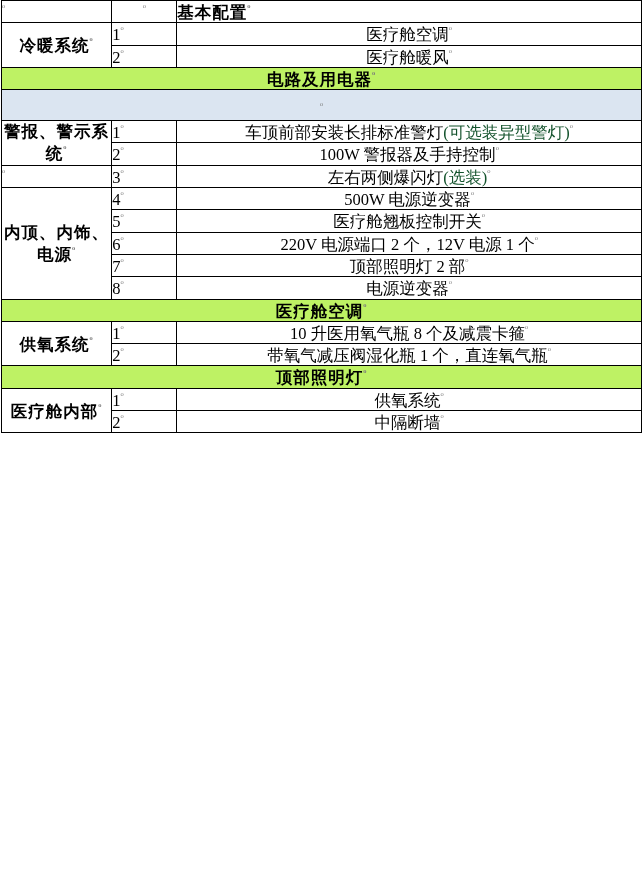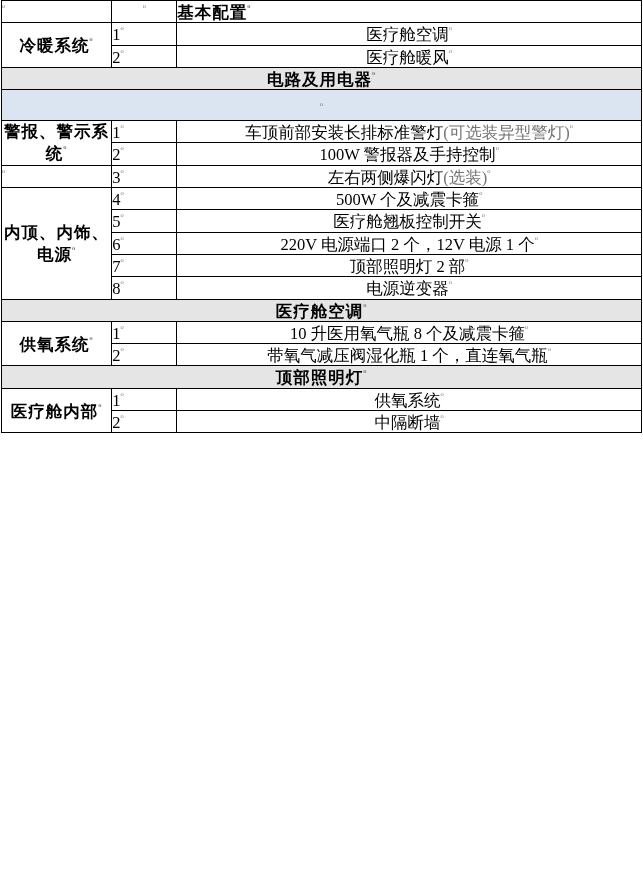--- a/index.html
+++ b/index.html
@@ -50,21 +50,21 @@
     font-size: 16px;
     padding: 6px 0;
   }
   .desc {
     text-align: center;
     padding: 6px 0 6px 8px;
     font-size: 16.5px;
     font-family: Liberation Serif, serif;
   }
   .section {
-    background: #e5e5e5;
+    background: #bef264;
     text-align: center;
     font-weight: bold;
     font-size: 17px;
     padding: 8px 0;
     letter-spacing: 1px;
   }
   .section-blank {
     background: #dbe5f1;
     height: 30px;
   }
@@ -79,21 +79,21 @@
     padding: 6px 0 6px 6px;
     font-size: 13px;
     color: #555;
   }
   .mark {
     font-size: 11px;
     color: #7b7b7b;
     vertical-align: super;
   }
   .red {
-    color: #737373;
+    color: #14532d;
   }
 </style>
 </head>
 <body>
 
 <div class="sheet">
   <table class="spec">
     <colgroup>
       <col class="c1">
         <col class="c2">
@@ -176,21 +176,21 @@
       </tr>
 
       <tr>
         <td class="cat" rowspan="5">
           <span>内顶、内饰、电源</span><span class="mark">ᵒ</span>
         </td>
         <td class="num">
           <span>4</span><span class="mark">ᵒ</span>
         </td>
         <td class="desc">
-          <span>500W 个及减震卡箍</span><span class="mark">ᵒ</span>
+          <span>500W 电源逆变器</span><span class="mark">ᵒ</span>
         </td>
       </tr>
       <tr>
         <td class="num">
           <span>5</span><span class="mark">ᵒ</span>
         </td>
         <td class="desc">
           <span>医疗舱翘板控制开关</span><span class="mark">ᵒ</span>
         </td>
       </tr>

